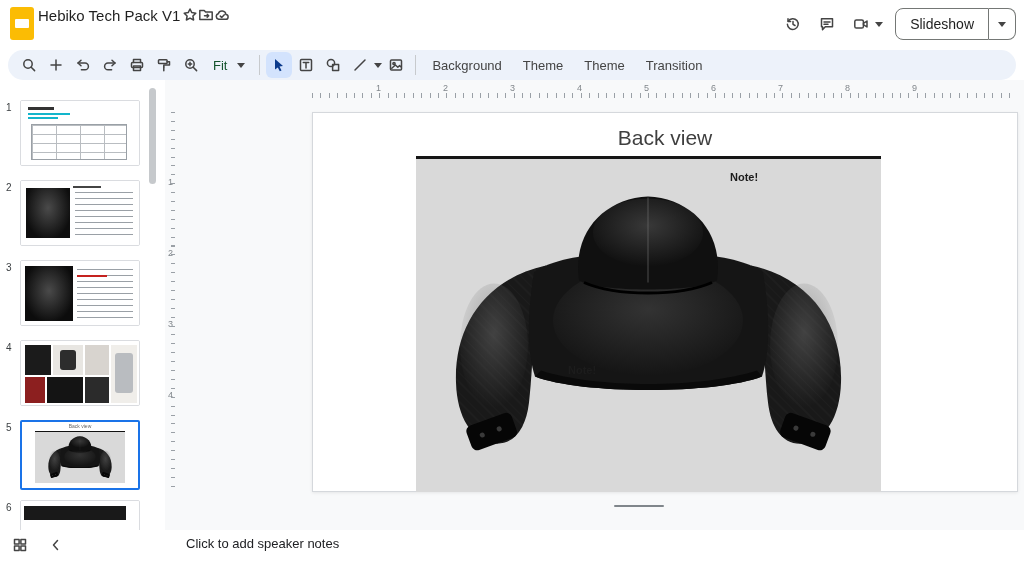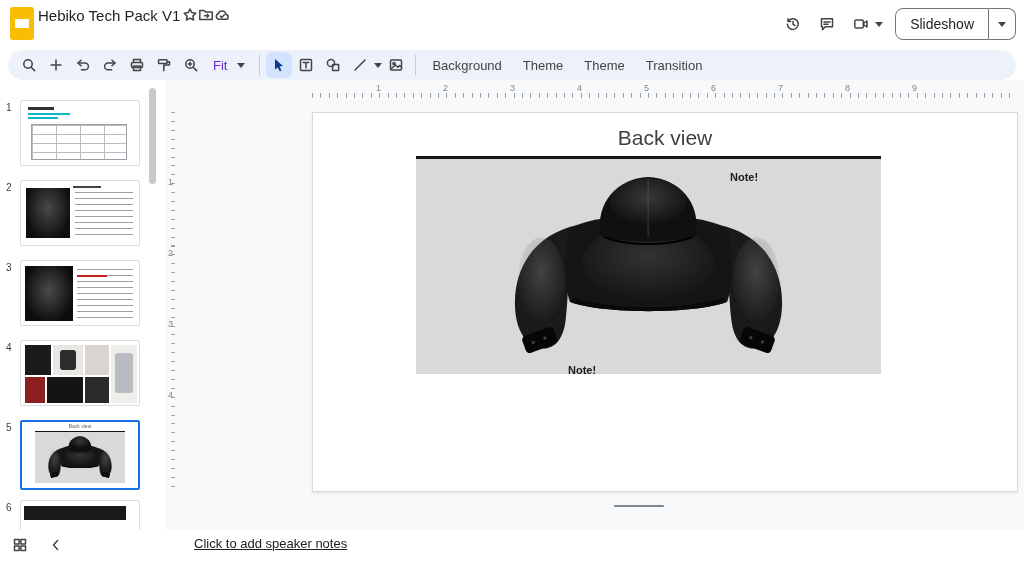--- a/index.html
+++ b/index.html
@@ -24,21 +24,21 @@
   .ss-btn { display:flex; }
   .ss-main { border:1px solid #747775; border-right:1px solid #747775; border-radius:8px 0 0 8px; padding:7px 14px; font-size:14px; color:#1f1f1f; background:#fff; white-space:nowrap; }
   .ss-drop { border:1px solid #747775; border-left:none; border-radius:0 8px 8px 0; padding:0 9px; display:flex; align-items:center; background:#fff; }
 
   
   .toolbar { position:absolute; left:8px; top:50px; width:1008px; height:30px; background:#edf2fa; border-radius:15px; display:flex; align-items:center; padding:0 8px; gap:1px; }
   .tbtn { width:26px; height:26px; border-radius:6px; display:flex; align-items:center; justify-content:center; color:#444; flex:0 0 auto; }
   .tbtn.active { background:#d3e3fd; color:#0b3a8c; }
   .tdivider { width:1px; height:20px; background:#c7cacd; margin:0 5px; flex:0 0 auto; }
   .ttext { font-size:13px; color:#444; padding:0 10px; white-space:nowrap; flex:0 0 auto; }
-  .fit { display:flex; align-items:center; gap:10px; padding:0 8px; font-size:13px; color:#6d28d9; flex:0 0 auto; }
+  .fit { display:flex; align-items:center; gap:10px; padding:0 8px; font-size:13px; color:#14532d; flex:0 0 auto; }
   .icon16 { width:16px; height:16px; display:block; }
 
   
   .filmstrip { position:absolute; left:0; top:84px; width:160px; height:446px; background:#fff; overflow:hidden; }
   .thumb-row { position:absolute; left:0; width:160px; height:72px; }
   .thumb-num { position:absolute; left:6px; top:2px; font-size:10px; color:#3c4043; }
   .thumb-box { position:absolute; left:20px; top:0; width:120px; height:66px; border:1px solid #dadce0; border-radius:2px; background:#fff; overflow:hidden; }
   .thumb-box.selected { border:2px solid #1a73e8; height:70px; }
   .film-scroll { position:absolute; left:149px; top:88px; width:7px; height:96px; background:#c6c9cc; border-radius:4px; }
 
@@ -76,34 +76,34 @@
   .h-ruler span { position:absolute; top:1px; font-size:9px; color:#80868b; }
   .h-ticks { position:absolute; left:147px; width:706px; bottom:0; height:5px;
     background:repeating-linear-gradient(to right,#9aa0a6 0 1px,transparent 1px 8.4px); }
   .v-ruler { position:absolute; left:0; top:0; width:14px; height:450px; }
   .v-ruler span { position:absolute; left:3px; font-size:9px; color:#80868b; }
   .v-ticks { position:absolute; left:6px; top:32px; width:4px; height:380px;
     background:repeating-linear-gradient(to bottom,#9aa0a6 0 1px,transparent 1px 8.9px); }
 
   .slide { position:absolute; left:147px; top:32px; width:706px; height:380px; background:#fff; border:1px solid #d5d8dc; box-shadow:0 1px 3px rgba(0,0,0,.08); }
   .slide-title { position:absolute; top:13px; left:0; width:100%; text-align:center; font-size:21px; color:#3f3f3f; }
-  .image-area { position:absolute; left:103px; top:43px; width:465px; height:218px; background:#d9d9d9; border-top:3px solid #151515; }
+  .image-area { position:absolute; left:103px; top:43px; width:465px; height:336px; background:#d9d9d9; border-top:3px solid #151515; }
   .image-area > svg.jacket { position:absolute; left:0; top:0; width:100%; height:100%; display:block; }
   .note { position:absolute; color:#1c1c1c; }
   .note-top { left:314px; top:12px; width:140px; }
   .note-bottom { left:152px; top:205px; width:172px; }
   .note-h { font-weight:bold; font-size:11px; display:block; }
   .note-b { font-size:10.5px; line-height:1.24; display:block; }
   .notes-handle { position:absolute; left:449px; top:425px; width:50px; height:2px; background:#80868b; border-radius:1px; }
 
   
   .footer { position:absolute; left:0; top:530px; width:1024px; height:33px; background:#fff; }
   .grid-btn { position:absolute; left:12px; top:7px; width:18px; height:18px; color:#444; }
   .collapse-btn { position:absolute; left:48px; top:7px; width:18px; height:18px; color:#444; }
-  .speaker-notes { position:absolute; left:194px; top:6px; font-size:13px; color:#202124;text-decoration:underline; }
+  .speaker-notes { position:absolute; left:186px; top:6px; font-size:13px; color:#202124; }
 
   svg.stroke { stroke:currentColor; fill:none; stroke-width:1.5; stroke-linecap:round; stroke-linejoin:round; }
 </style>
 </head>
 <body>
 
 <svg width="0" height="0" style="position:absolute">
   <defs>
     <radialGradient id="hiGrad" cx="50%" cy="40%" r="60%">
       <stop offset="0%" stop-color="#6a6a6a"></stop>

